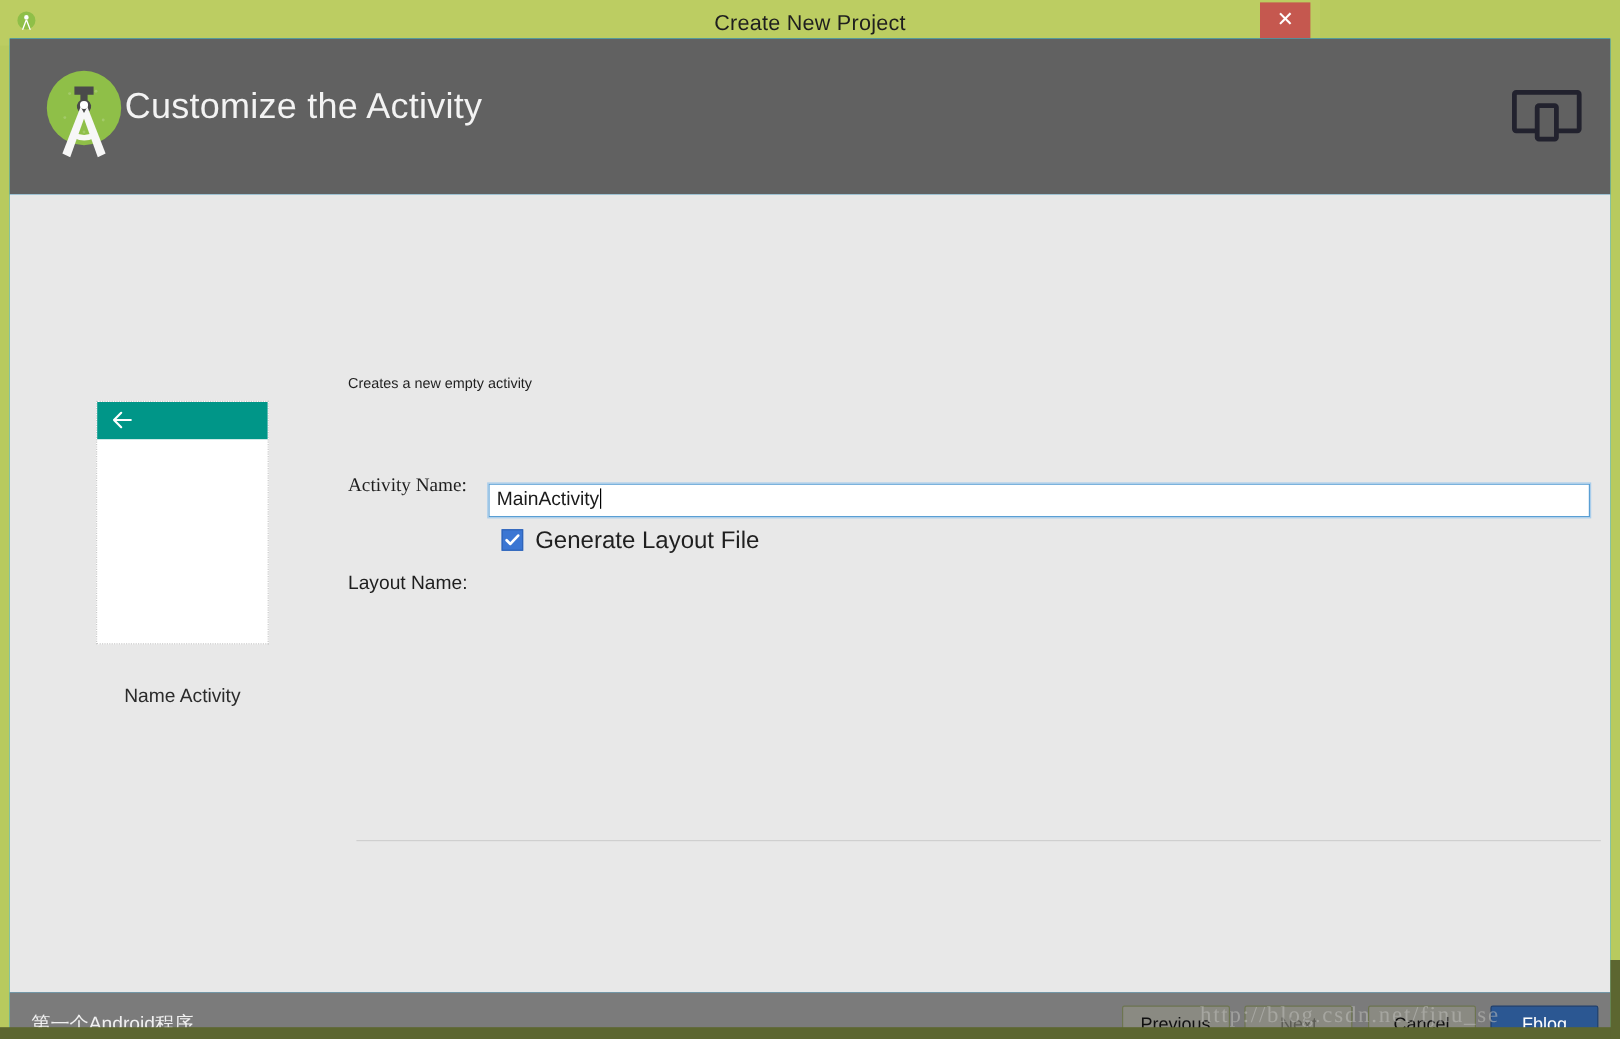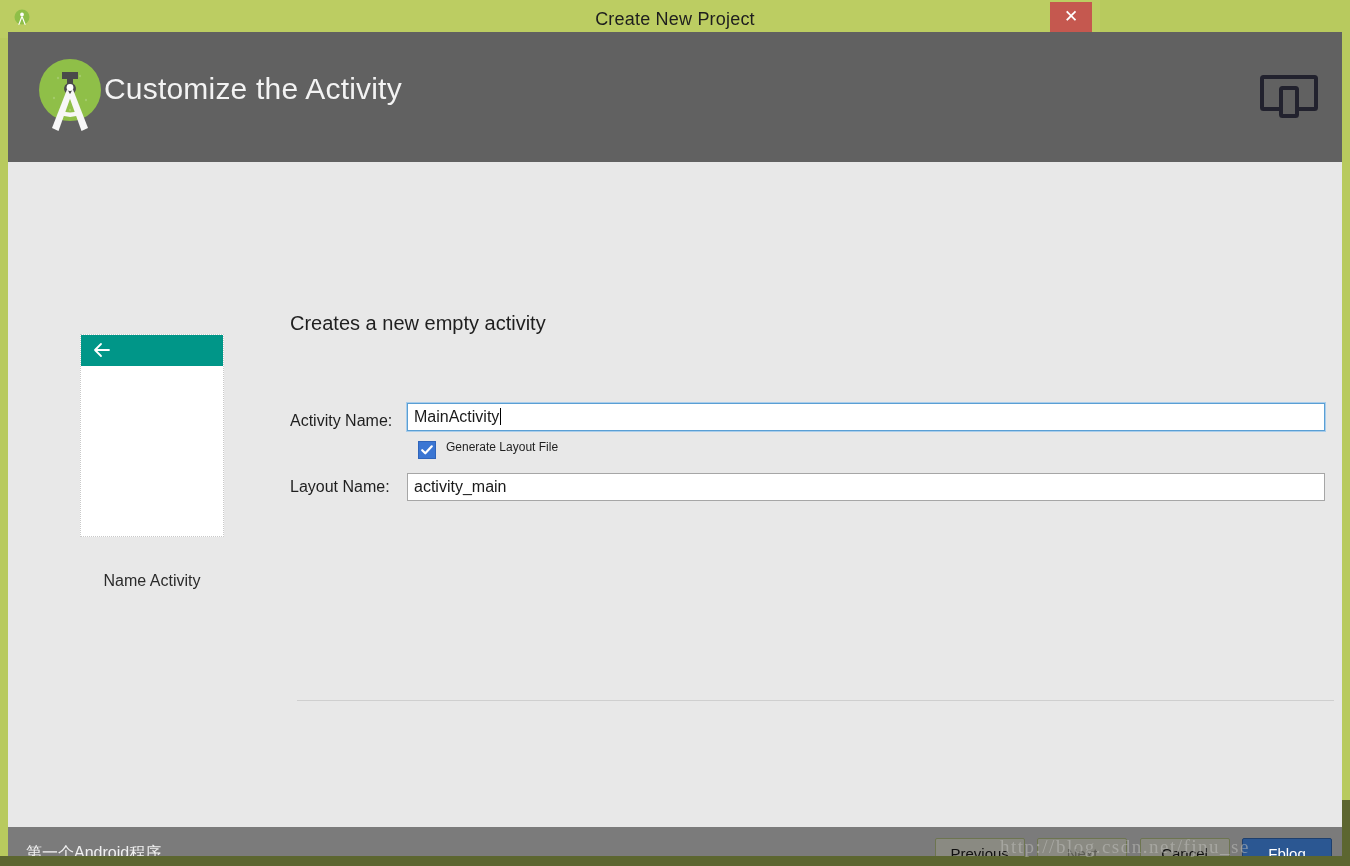--- a/index.html
+++ b/index.html
@@ -134,31 +134,31 @@
     width: 288px;
     text-align: center;
     font-size: 16px;
     color: #2b2b2b;
   }
 
   
   #template-desc {
     position: absolute;
     left: 282px; top: 150px;
-    font-size: 20px;
+    font-size: 12px;
     color: #1f1f1f;
   }
 
   .form-label {
     position: absolute;
     font-size: 16px;
     color: #1f1f1f;
     text-align: left;
   }
-  #label-activity-name { left: 282px; top: 250px; }
+  #label-activity-name { left: 282px; top: 234px; font-family: Liberation Serif, serif; }
   #label-layout-name   { left: 282px; top: 316px; }
 
   .text-field {
     position: absolute;
     left: 399px;
     width: 918px;
     height: 28px;
     box-sizing: border-box;
     background: #ffffff;
     font-family: "Liberation Sans", sans-serif;
@@ -197,21 +197,21 @@
     width: 18px; height: 18px;
     background: #3b76d3;
     border: 1px solid #2f64ba;
     box-sizing: border-box;
     cursor: pointer;
   }
   #generate-layout-checkbox svg { display:block; }
   #checkbox-label {
     position: absolute;
     left: 28px; top: 0px;
-    font-size: 12px;
+    font-size: 20px;
     color: #1f1f1f;
     white-space: nowrap;
   }
 
   
   #hint-separator {
     position: absolute;
     left: 289px; top: 538px;
     width: 1037px;
     height: 1px;
@@ -377,21 +377,20 @@
       <div id="checkbox-row">
         <span id="generate-layout-checkbox">
           <svg width="16" height="16" viewBox="0 0 16 16">
             <path d="M3.2 8.2 L6.3 11.3 L12.8 4.3" fill="none" stroke="#ffffff" stroke-width="2.2" stroke-linecap="round" stroke-linejoin="round"></path>
           </svg>
         </span>
         <span id="checkbox-label">Generate Layout File</span>
       </div>
 
       <div class="form-label" id="label-layout-name">Layout Name:</div>
-      <div class="text-field" id="field-layout-name" placeholder="activity_main">activity_main</div>
 
       <div id="hint-separator"></div>
     </div>
 
     <div id="footer">
       <div id="footer-note">第一个Android程序</div>
 
       <div id="footer-buttons">
 
         <span class="wizard-button"><span class="mnemonic">P</span><span>revious</span></span>

